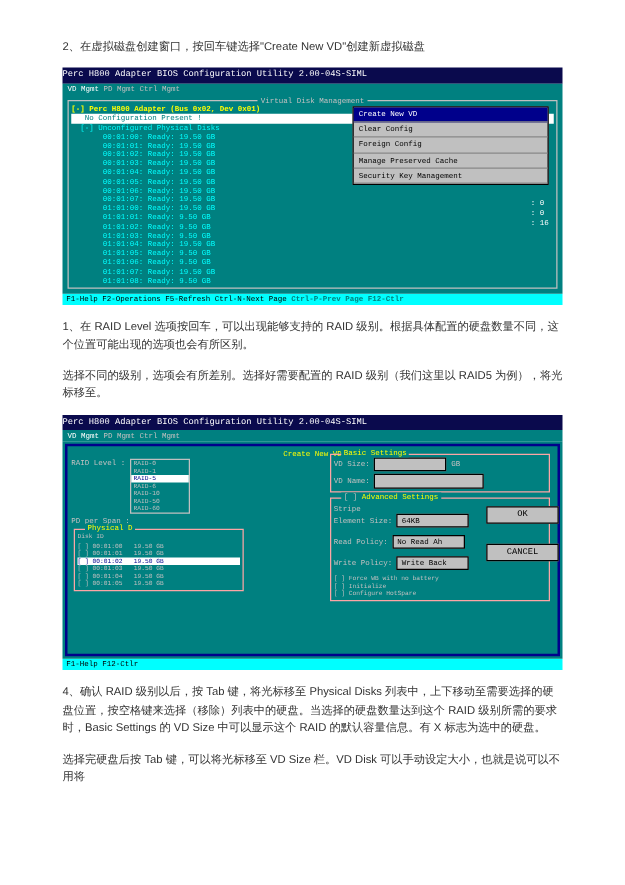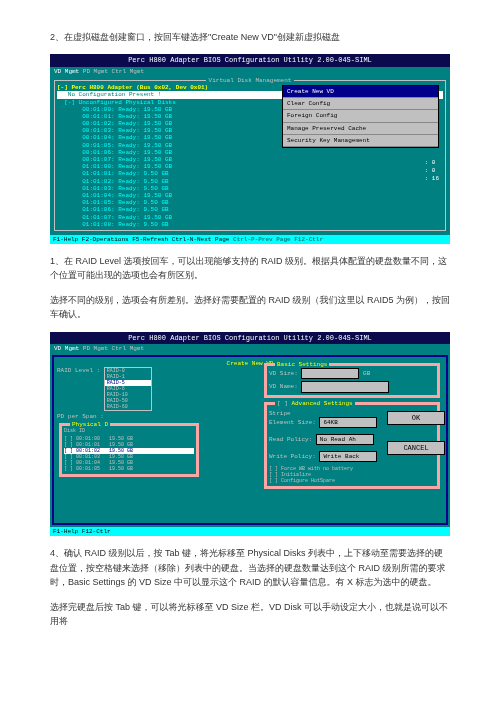--- a/index.html
+++ b/index.html
@@ -1,36 +1,36 @@
 <!DOCTYPE html>
 <html><head>
 <meta charset="utf-8">
 <style>
   body{margin:0;padding:20px 50px;font-family:Arial,"Microsoft YaHei",sans-serif;font-size:9px;color:#333;background:#fff;width:400px}
   .para{font-size:9px;line-height:1.6;margin:10px 0}
   .shot{width:400px;margin:8px 0;font-family:"Courier New",monospace;font-size:6px;line-height:1.2;position:relative}
-  .titlebar{background:#0a0a4d;color:#fff;padding:2px 0;text-align:center;font-size:7px}
+  .titlebar{background:#0a0a4d;color:#fff;padding:2px 0;font-size:7px}
   .menubar{background:#008080;color:#c0c0c0;padding:1px 4px;font-size:6px}
   .menubar .hl{color:#fff}
   .term{background:#008080;padding:4px;position:relative}
   .box{border:1px solid #c0c0c0;position:relative;padding:2px}
   .box-title{text-align:center;color:#c0c0c0;margin-top:-6px}
   .box-title span{background:#008080;padding:0 3px}
   .hdr{color:#ff0;font-weight:bold}
   .disk-line{color:#0ff;white-space:pre}
   .sel{background:#fff;color:#008080}
   .popup{position:absolute;right:6px;top:4px;width:155px;background:#c0c0c0;border:1px solid #000;z-index:5}
   .popup .item{padding:2px 4px;color:#000;border-bottom:1px solid #888;font-size:6px}
   .popup .item.active{background:#00008b;color:#fff}
   .sidecnt{position:absolute;right:6px;top:78px;color:#fff;font-size:6px;line-height:1.3}
   .footer{background:#0ff;color:#000;padding:1px 3px;font-size:6px}
   .footer .em{color:#008080;font-weight:bold}
   
   .panel2{background:#008080;border:2px solid #00008b;padding:3px;position:relative;min-height:160px}
-  .group{border:3px solid #fca5a5;padding:2px;position:relative;margin:2px}
+  .group{border:1px solid #fca5a5;padding:2px;position:relative;margin:2px}
   .group>.gt{position:absolute;top:-5px;left:8px;background:#008080;color:#ff0;padding:0 2px;font-size:6px}
   .lbl{color:#c0c0c0}
   .raidbox{display:inline-block;vertical-align:top;border:1px solid #c0c0c0;background:#008080;font-size:5px;width:46px}
   .raidbox div{padding:0 2px;color:#c0c0c0}
   .raidbox .on{background:#fff;color:#00008b}
   .field{display:inline-block;border:1px solid #000;background:#c0c0c0;color:#000;padding:1px 3px;min-width:50px;font-size:6px}
   .btn{display:inline-block;background:#c0c0c0;border:1px solid #000;padding:2px 8px;color:#000;font-size:7px;text-align:center}
   .right2{position:absolute;right:4px;top:4px;width:180px}
   .left2{width:195px}
   .pd-list{font-size:5px;color:#c0c0c0;white-space:pre;margin-top:2px}
@@ -88,21 +88,21 @@
         <div>: 16</div>
       </div>
     </div>
   </div>
   <div class="footer">
     <span>F1-Help F2-Operations F5-Refresh Ctrl-N-Next Page </span><span class="em">Ctrl-P-Prev Page F12-Ctlr</span>
   </div>
 </div>
 
 <p class="para">1、在 RAID Level 选项按回车，可以出现能够支持的 RAID 级别。根据具体配置的硬盘数量不同，这个位置可能出现的选项也会有所区别。</p>
-<p class="para">选择不同的级别，选项会有所差别。选择好需要配置的 RAID 级别（我们这里以 RAID5 为例），按回车确认。</p>
+<p class="para">选择不同的级别，选项会有所差别。选择好需要配置的 RAID 级别（我们这里以 RAID5 为例），将光标移至。</p>
 
 <div class="shot">
   <div class="titlebar">Perc H800 Adapter BIOS Configuration Utility 2.00-04S-SIML</div>
   <div class="menubar">
     <span class="hl">VD Mgmt</span><span>  PD Mgmt  Ctrl Mgmt</span>
   </div>
   <div class="term" style="padding:2px">
     <div class="panel2">
       <div class="tiny-title">Create New VD</div>
 

